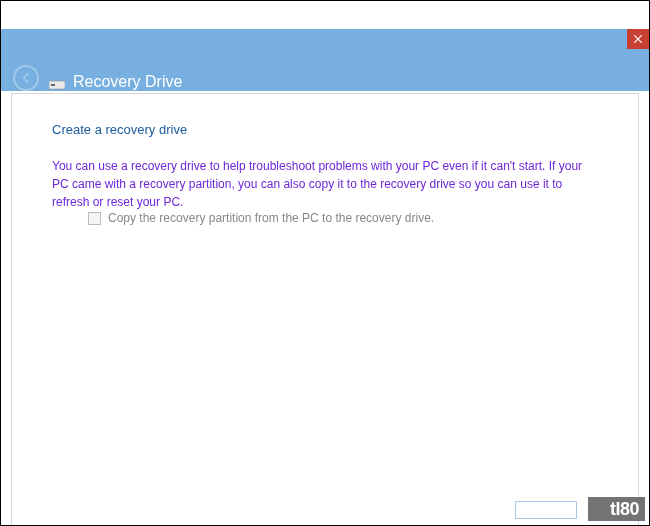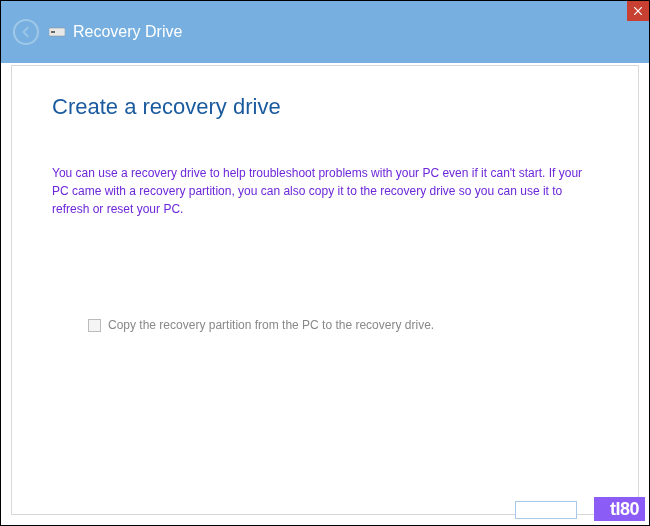--- a/index.html
+++ b/index.html
@@ -13,23 +13,24 @@
       width: 650px;
       height: 526px;
       overflow: hidden;
       position: relative;
       border: 1px solid #000;
     }
     .titlebar {
       background: #77b0e0;
       height: 62px;
       display: flex;
-      align-items: center;
+      align-items: flex-end;
       padding: 0 12px;
       position: relative;
+      margin-top: 28px;
     }
     .back-button {
       width: 26px;
       height: 26px;
       border-radius: 50%;
       border: 2px solid #9fc8e8;
       display: flex;
       align-items: center;
       justify-content: center;
       margin-right: 10px;
@@ -67,34 +68,33 @@
     .content-area {
       background: #ffffff;
       margin: 2px 10px 10px 10px;
       border: 1px solid #d8d8d8;
       height: 450px;
       padding: 28px 40px 20px 40px;
       position: relative;
     }
     .heading {
       color: #1a5a9e;
-      font-size: 22px;
+      font-size: 13px;
       font-weight: 400;
-      margin-bottom: 44px;
+      margin-bottom: 20px;
     }
     .description {
       color: #6d28d9;
       font-size: 12px;
       line-height: 1.5;
       max-width: 560px;
     }
     .checkbox-row {
       display: flex;
       align-items: center;
-      margin-top: 100px;
       color: #888888;
       font-size: 12px;
       padding-left: 36px;
     }
     .checkbox-box {
       width: 13px;
       height: 13px;
       border: 1px solid #bbbbbb;
       background: #f5f5f5;
       margin-right: 7px;
@@ -106,25 +106,25 @@
       right: 72px;
       width: 62px;
       height: 18px;
       border: 1px solid #a8c8e8;
       background: #ffffff;
     }
     .watermark {
       position: absolute;
       bottom: 4px;
       right: 4px;
-      background: #8b5cf6;
+      background: #737373;
       color: #ffffff;
       font-weight: bold;
       font-size: 18px;
-      padding: 2px 6px 1px 16px;
+      padding: 2px 6px 1px 22px;
       font-family: Arial, sans-serif;
       letter-spacing: -0.5px;
     }
   </style>
 </head>
 <body>
 
 <div class="titlebar">
   <div class="back-button">
     <svg viewBox="0 0 16 16">

